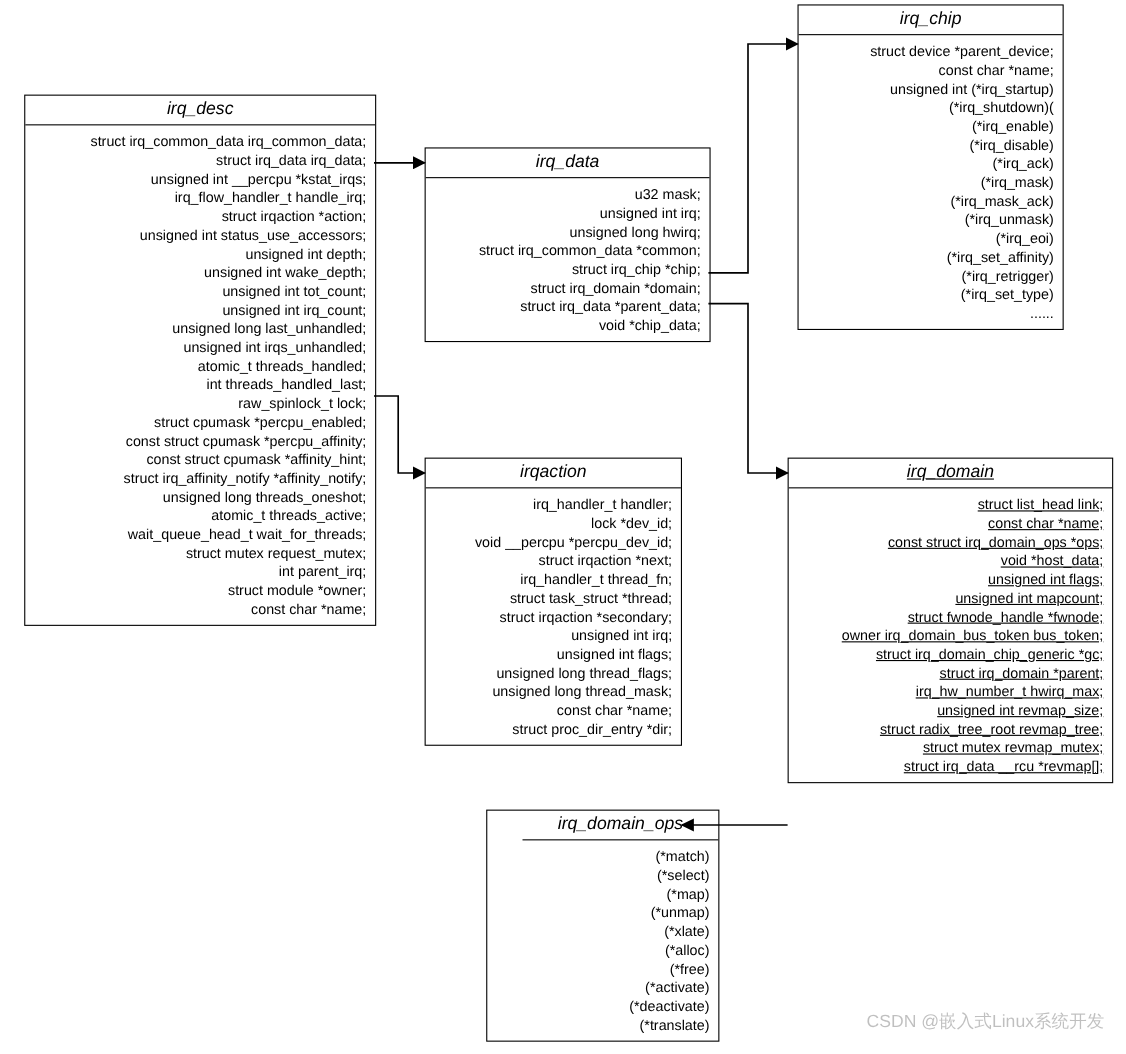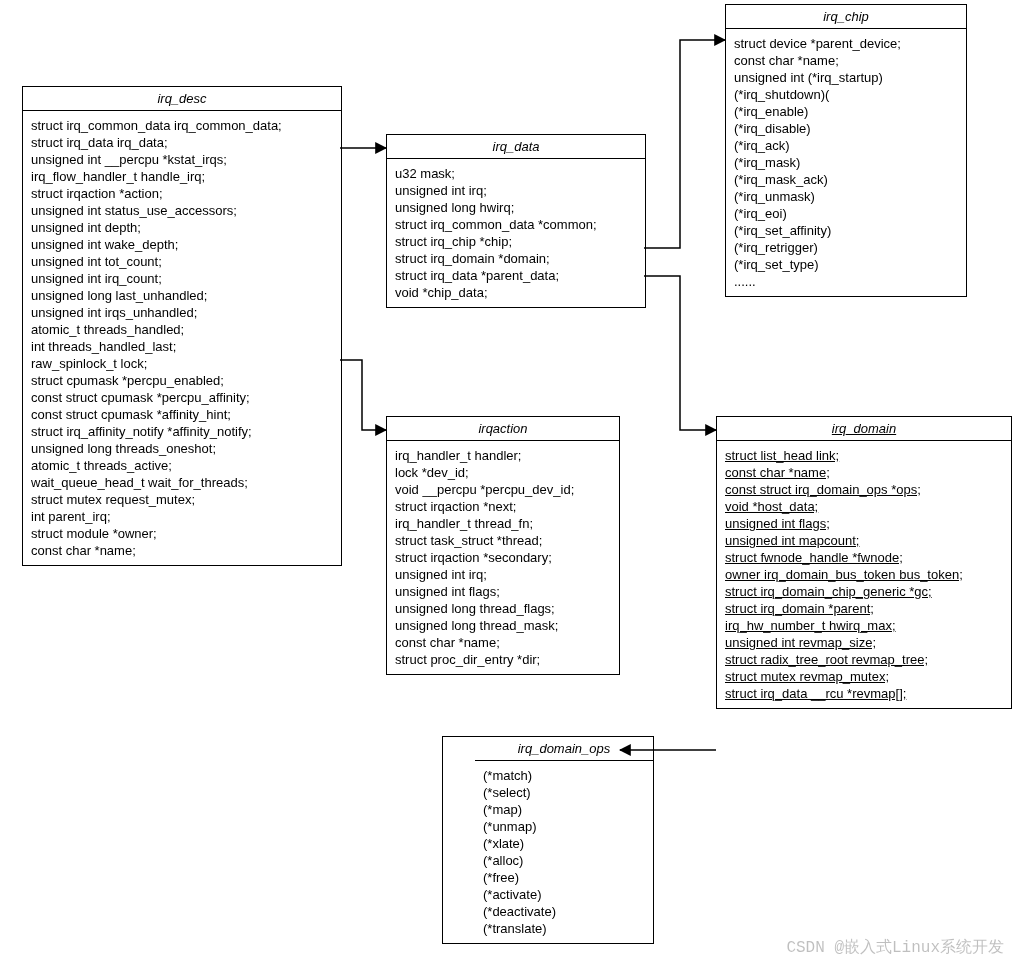--- a/index.html
+++ b/index.html
@@ -16,38 +16,39 @@
   .box {
     position: absolute;
     border: 1px solid #000;
     background: #fff;
   }
   .box-title {
     text-align: center;
     font-style: italic;
     padding: 4px 6px;
     border-bottom: 1px solid #000;
-    font-size: 13px;
+    font-size: 16px;
   }
   .box-body {
     padding: 6px 8px;
     line-height: 17px;
     font-size: 13px;
     white-space: nowrap;
+    text-align: right;
   }
   .box-body div {
     white-space: nowrap;
   }
   .watermark {
     position: absolute;
     right: 20px;
-    bottom: 0;
+    bottom: 18px;
     color: rgba(0,0,0,0.25);
     font-size: 16px;
-    font-family: Liberation Mono, monospace;
+    font-family: Liberation Sans, sans-serif;
   }
   svg.connectors {
     position: absolute;
     left: 0;
     top: 0;
     width: 1024px;
     height: 958px;
     pointer-events: none;
   }
 </style>

